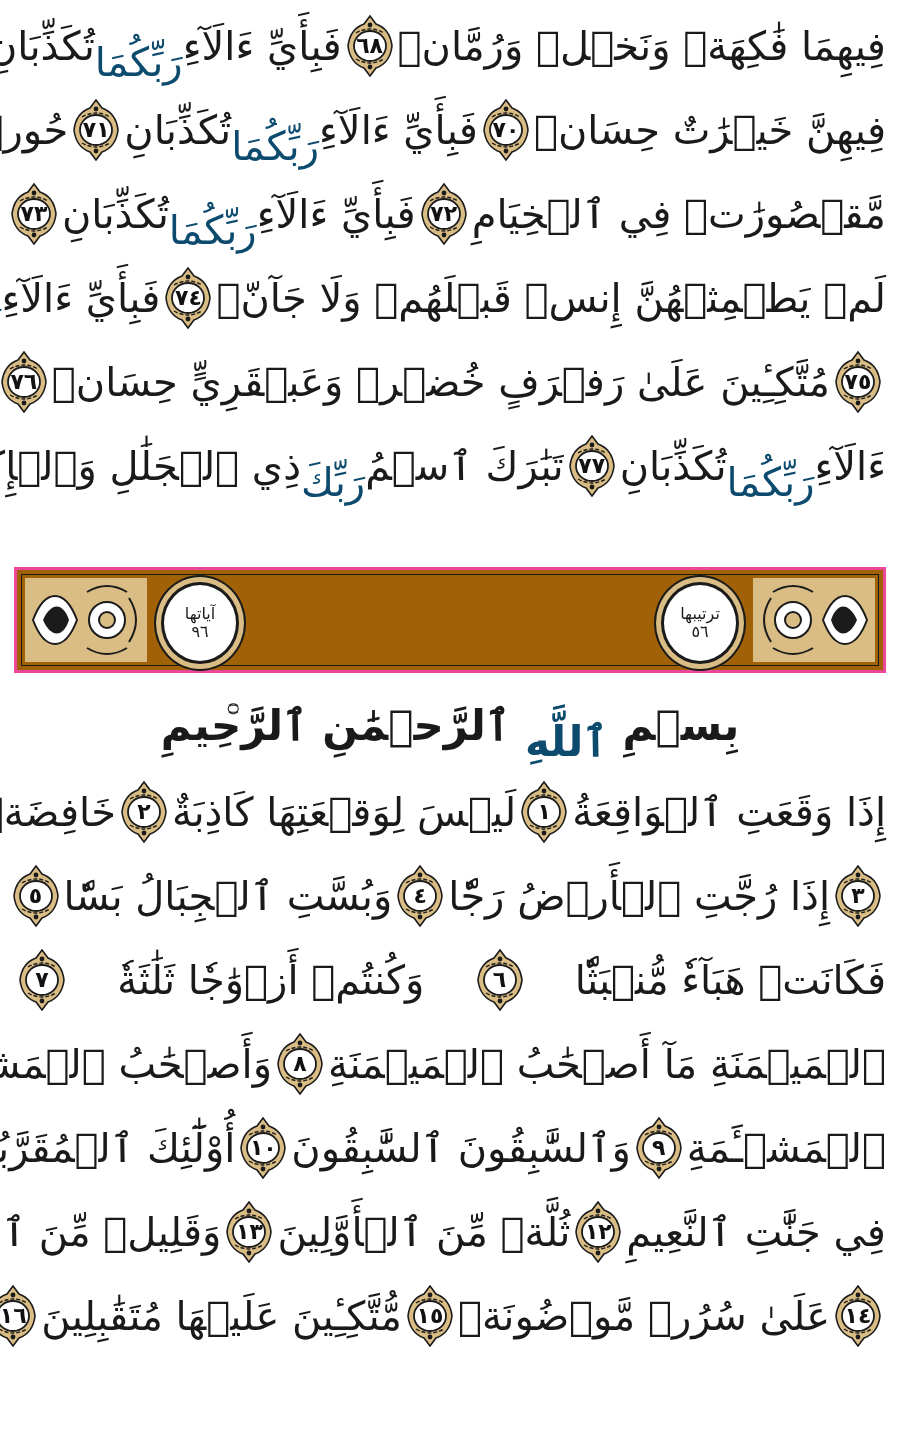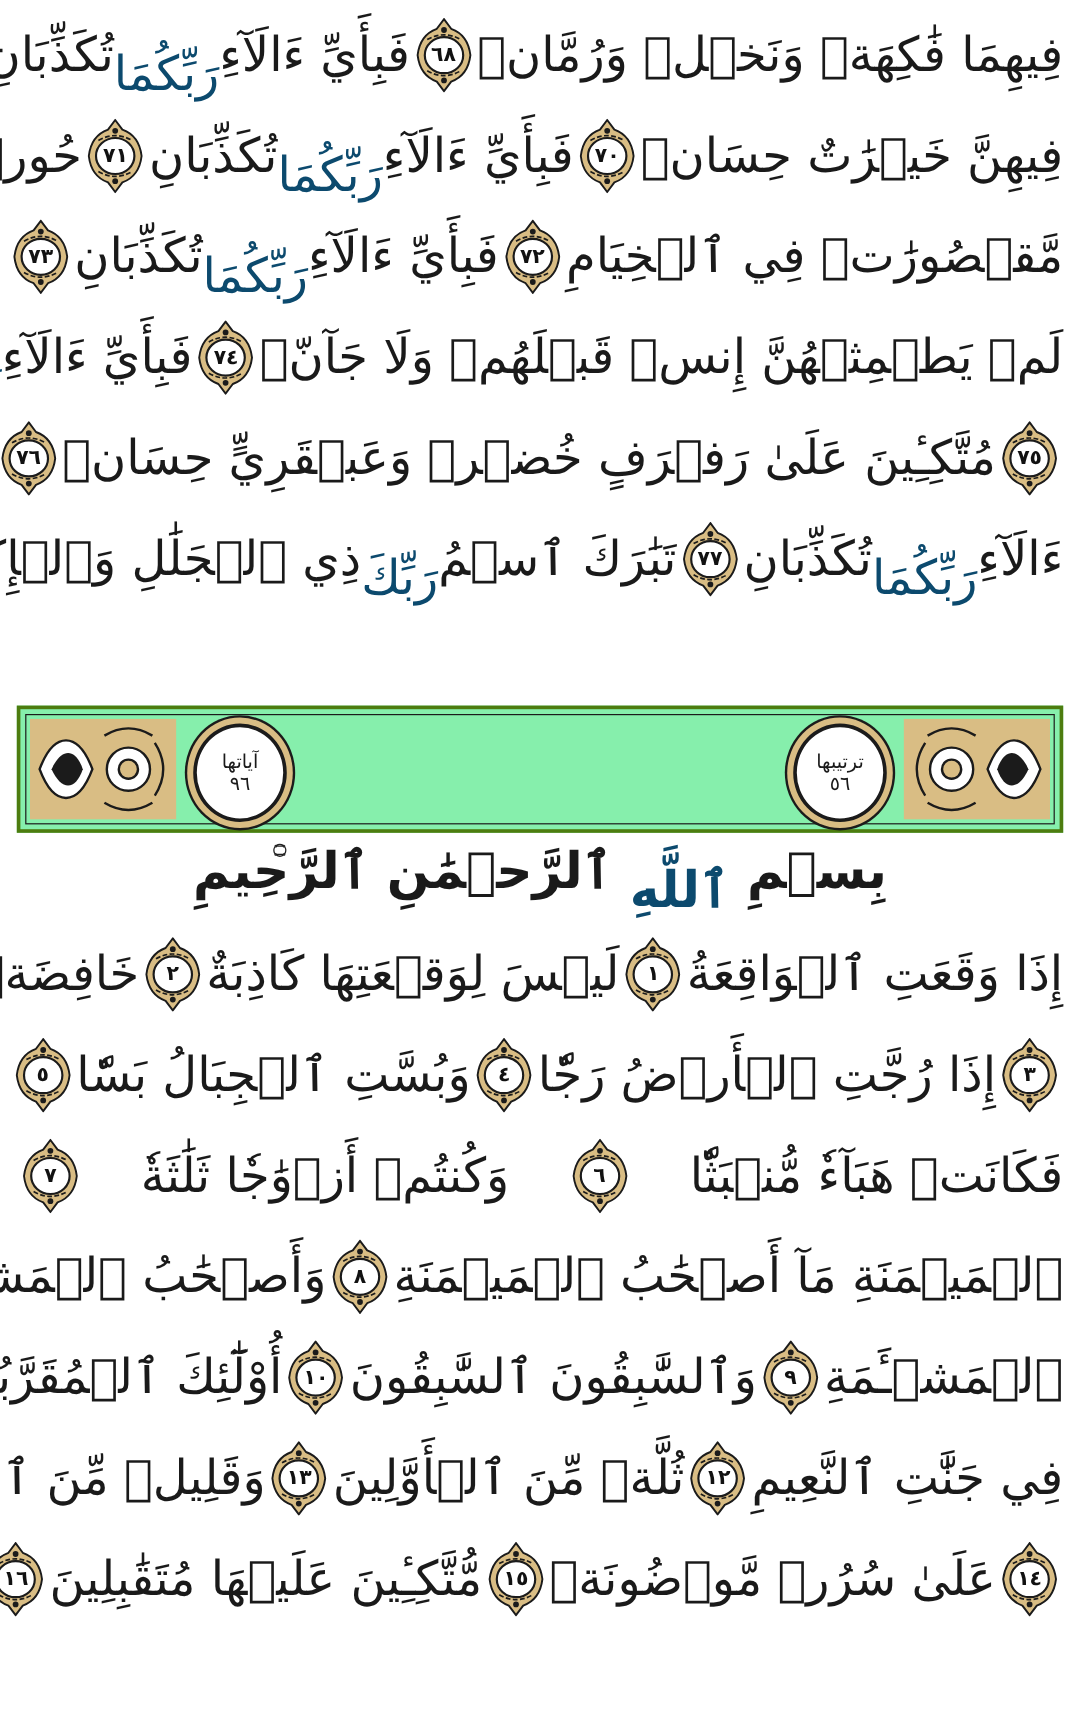--- a/index.html
+++ b/index.html
@@ -35,35 +35,34 @@
     display: inline-flex;
     align-items: center;
     justify-content: center;
     width: 48px; height: 62px;
     flex: 0 0 48px;
     margin: 0 4px;
   }
   .marker svg { position: absolute; left: 0; top: 0; }
   .marker .num {
     position: relative;
-    font-size: 17px;
+    font-size: 22px;
     font-weight: bold;
     color: #111;
     direction: rtl;
     z-index: 2;
   }
   
   .surah-header {
     position: absolute;
     left: 14px; top: 567px;
     width: 872px; height: 106px;
-    border: 3px solid #4d7c0f;
+    border: 3px solid #ec4899;
     box-sizing: border-box;
-    background: #86efac;
-    margin-top: 21px;
+    background: #a16207;
   }
   .surah-header .inner-border {
     position: absolute; inset: 4px;
     border: 1.5px solid #1b1b1b;
   }
   .orn {
     position: absolute; top: 8px;
     width: 122px; height: 84px;
   }
   .orn-left { left: 8px; }

